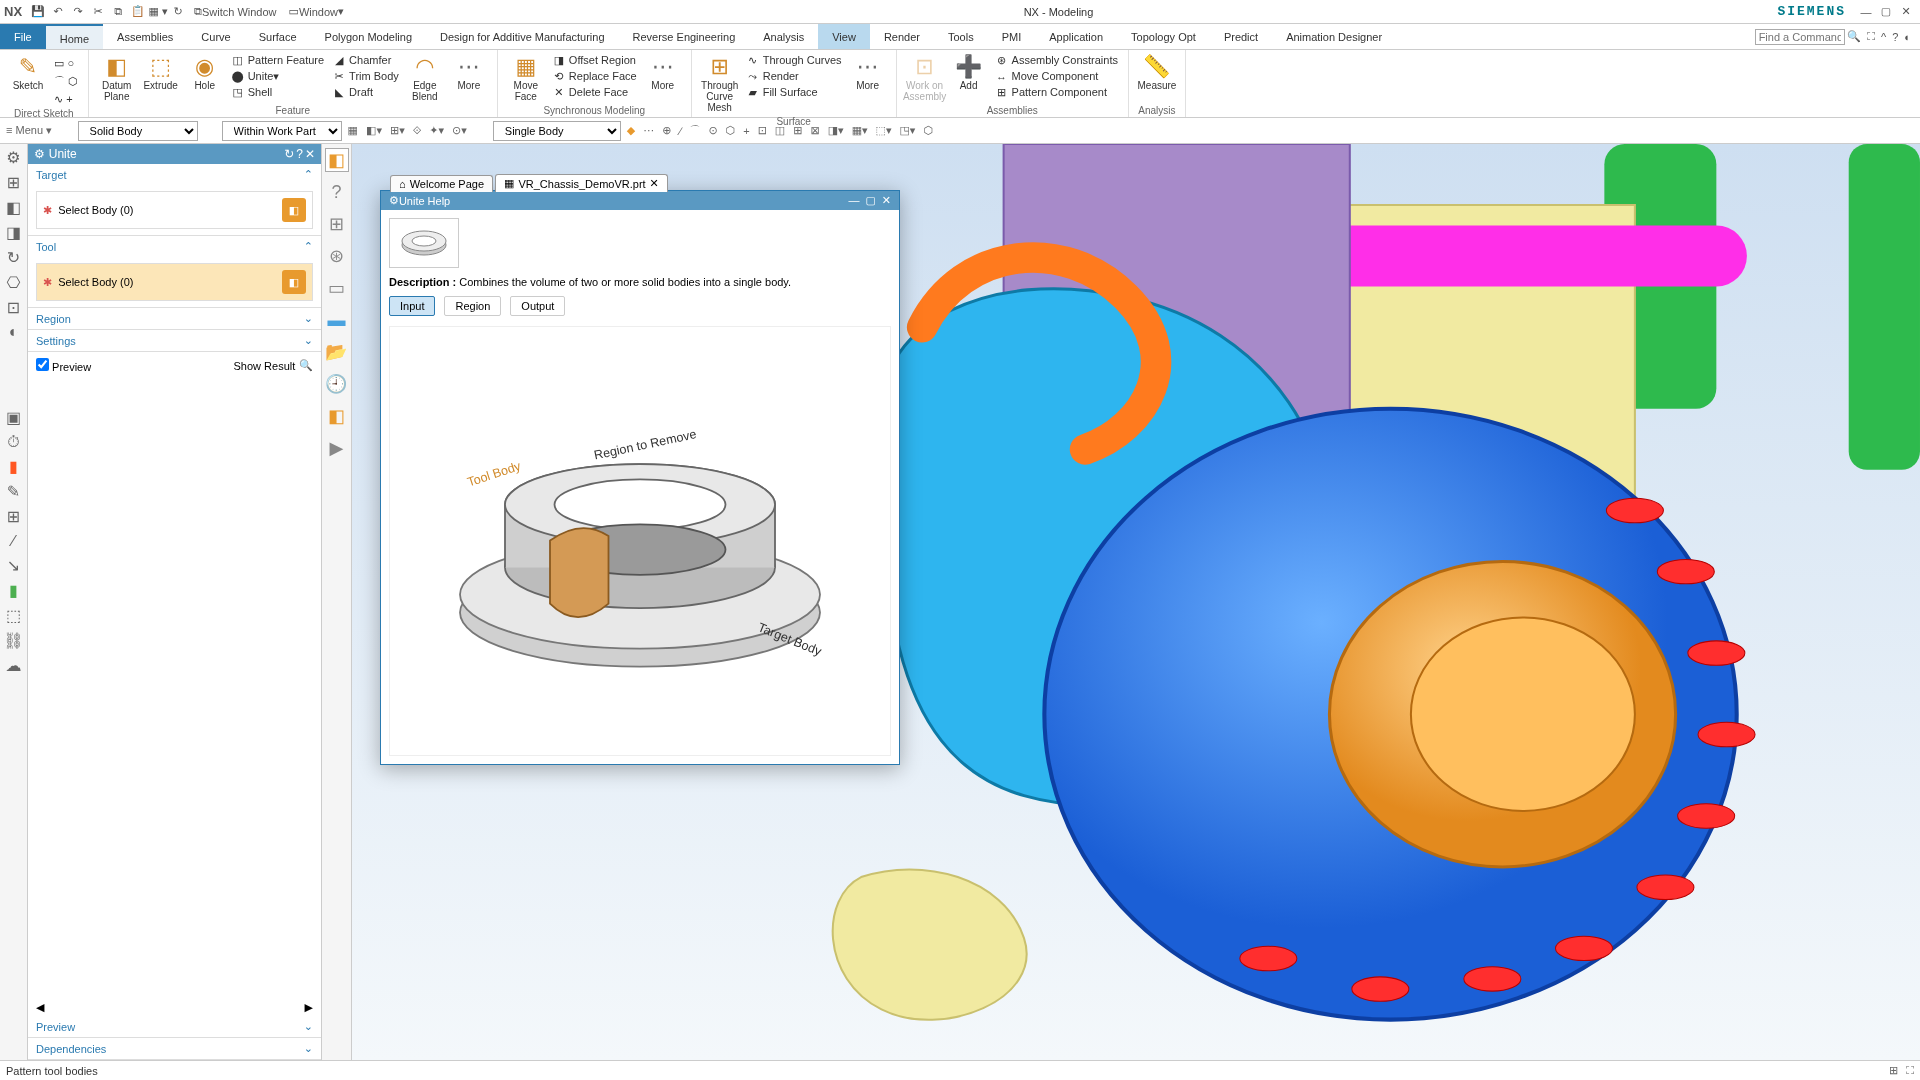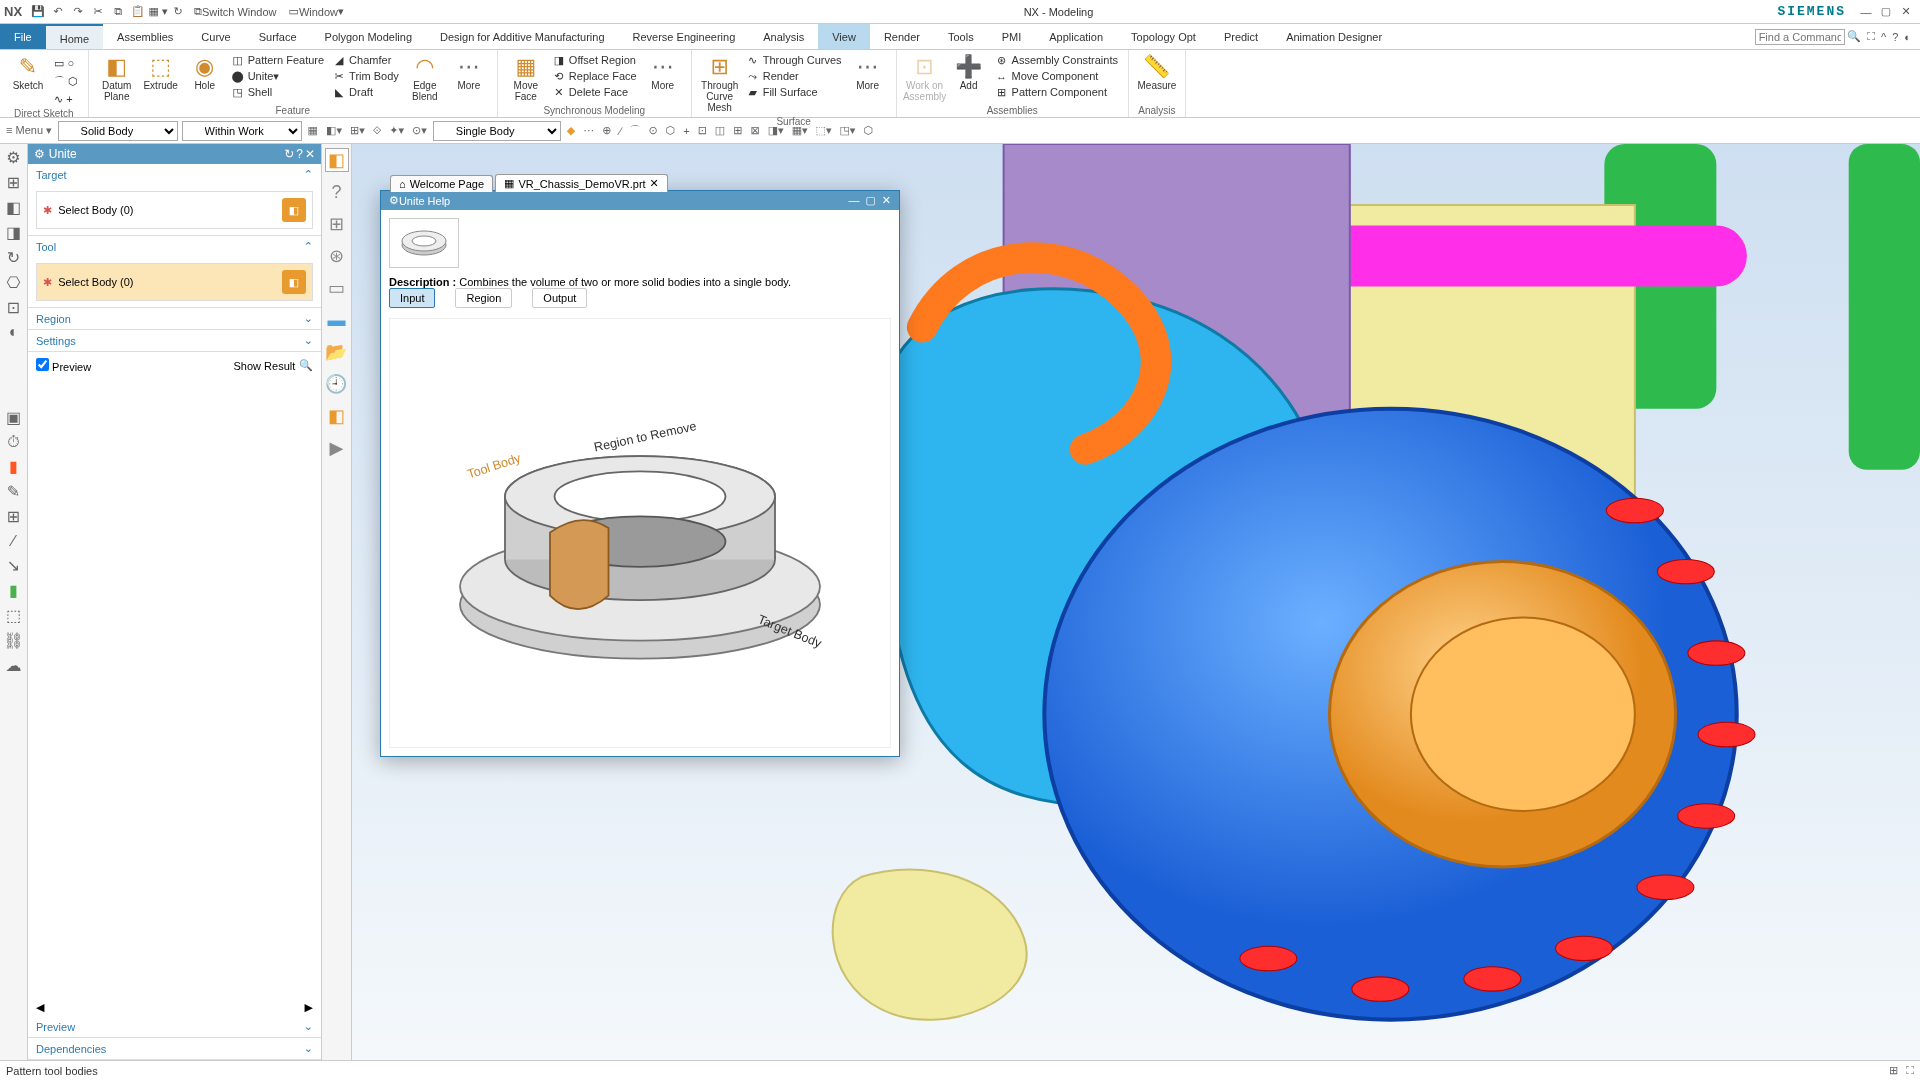--- a/index.html
+++ b/index.html
@@ -31,21 +31,21 @@
 .rgroup .gname { text-align: center; font-size: 10px; color: #666; padding: 1px 0; }
 .rbtn-big { width: 44px; display: flex; flex-direction: column; align-items: center; padding: 2px; cursor: pointer; }
 .rbtn-big .ic { font-size: 22px; color: #d18b2c; }
 .rbtn-big .lbl { font-size: 10px; text-align: center; color: #333; line-height: 1.1; }
 .rbtn-sm { display: flex; align-items: center; padding: 1px 4px; cursor: pointer; color: #333; }
 .rbtn-sm .ic { width: 14px; height: 14px; margin-right: 3px; display:inline-flex; align-items:center; justify-content:center;}
 .rcol { display: flex; flex-direction: column; }
 
 
 .selbar { height: 26px; background: #fff; border-bottom: 1px solid #ccc; display: flex; align-items: center; padding: 0 4px; gap: 4px; }
-.selbar select, .selbar .combo { border: 1px solid #aaa; font-size: 11px; height: 20px; padding: 0 18px; background: #fff; }
+.selbar select, .selbar .combo { border: 1px solid #aaa; font-size: 11px; height: 20px; padding: 0 7px; background: #fff; margin-left: 20px; }
 .selbar .ic { color: #666; cursor:pointer; padding:0 2px;}
 
 
 .doctabs { height: 24px; background: #eaeaea; display: flex; align-items: flex-end; padding-left: 370px; border-bottom: 1px solid #999; }
 .doctabs .dtab { background: #fafafa; border: 1px solid #999; border-bottom: none; padding: 2px 8px; margin-right: 2px; display:flex; align-items:center; gap:4px; cursor:pointer; border-radius:3px 3px 0 0;}
 .doctabs .dtab.active { background: #fff; }
 
 
 .main { position: absolute; top: 144px; left: 0; right: 0; bottom: 20px; display: flex; }
 .resbar-left { width: 28px; background: #f5f5f5; border-right: 1px solid #ccc; display: flex; flex-direction: column; align-items: center; padding-top: 4px; gap: 6px; }
@@ -81,21 +81,21 @@
 
 .canvas { flex: 1; position: relative; background: linear-gradient(180deg, #c8d8ea 0%, #eef3f8 100%); overflow: hidden; }
 
 
 .help { position: absolute; left: 380px; top: 190px; width: 520px; background: #fff; border: 1px solid #2a7ab0; box-shadow: 0 4px 20px rgba(0,0,0,.3); }
 .help-hdr { background: #5a99c2; color: #fff; padding: 3px 8px; display:flex; align-items:center;}
 .help-hdr .right{margin-left:auto; display:flex; gap:6px;}
 .help-hdr .right span{cursor:pointer;}
 .help-body { padding: 8px; }
 .help .thumb { width: 70px; height: 50px; border: 1px solid #ccc; display:flex;align-items:center;justify-content:center; margin-bottom:8px;}
-.help .tabs { display: flex; gap: 20px; }
+.help .tabs { display: flex; gap: 9px; margin-top: 8px; }
 .help .tabs .ht { padding: 3px 10px; border: 1px solid #ccc; cursor:pointer; font-size:11px; border-radius:2px;}
 .help .tabs .ht.active { background: #cde4f5; border-color:#2a7ab0;}
 .help .big { margin-top: 10px; height: 430px; border: 1px solid #eee; position:relative; display:flex; align-items:center; justify-content:center;}
 .help .big svg { width: 90%; height: 90%; }
 
 
 .scene { position:absolute; inset:0; }
 
 
 .statusbar { position:absolute; left:0; right:0; bottom:0; height:20px; background:#fff; border-top:1px solid #ccc; display:flex; align-items:center; padding:0 6px; font-size:11px; color:#333;}

